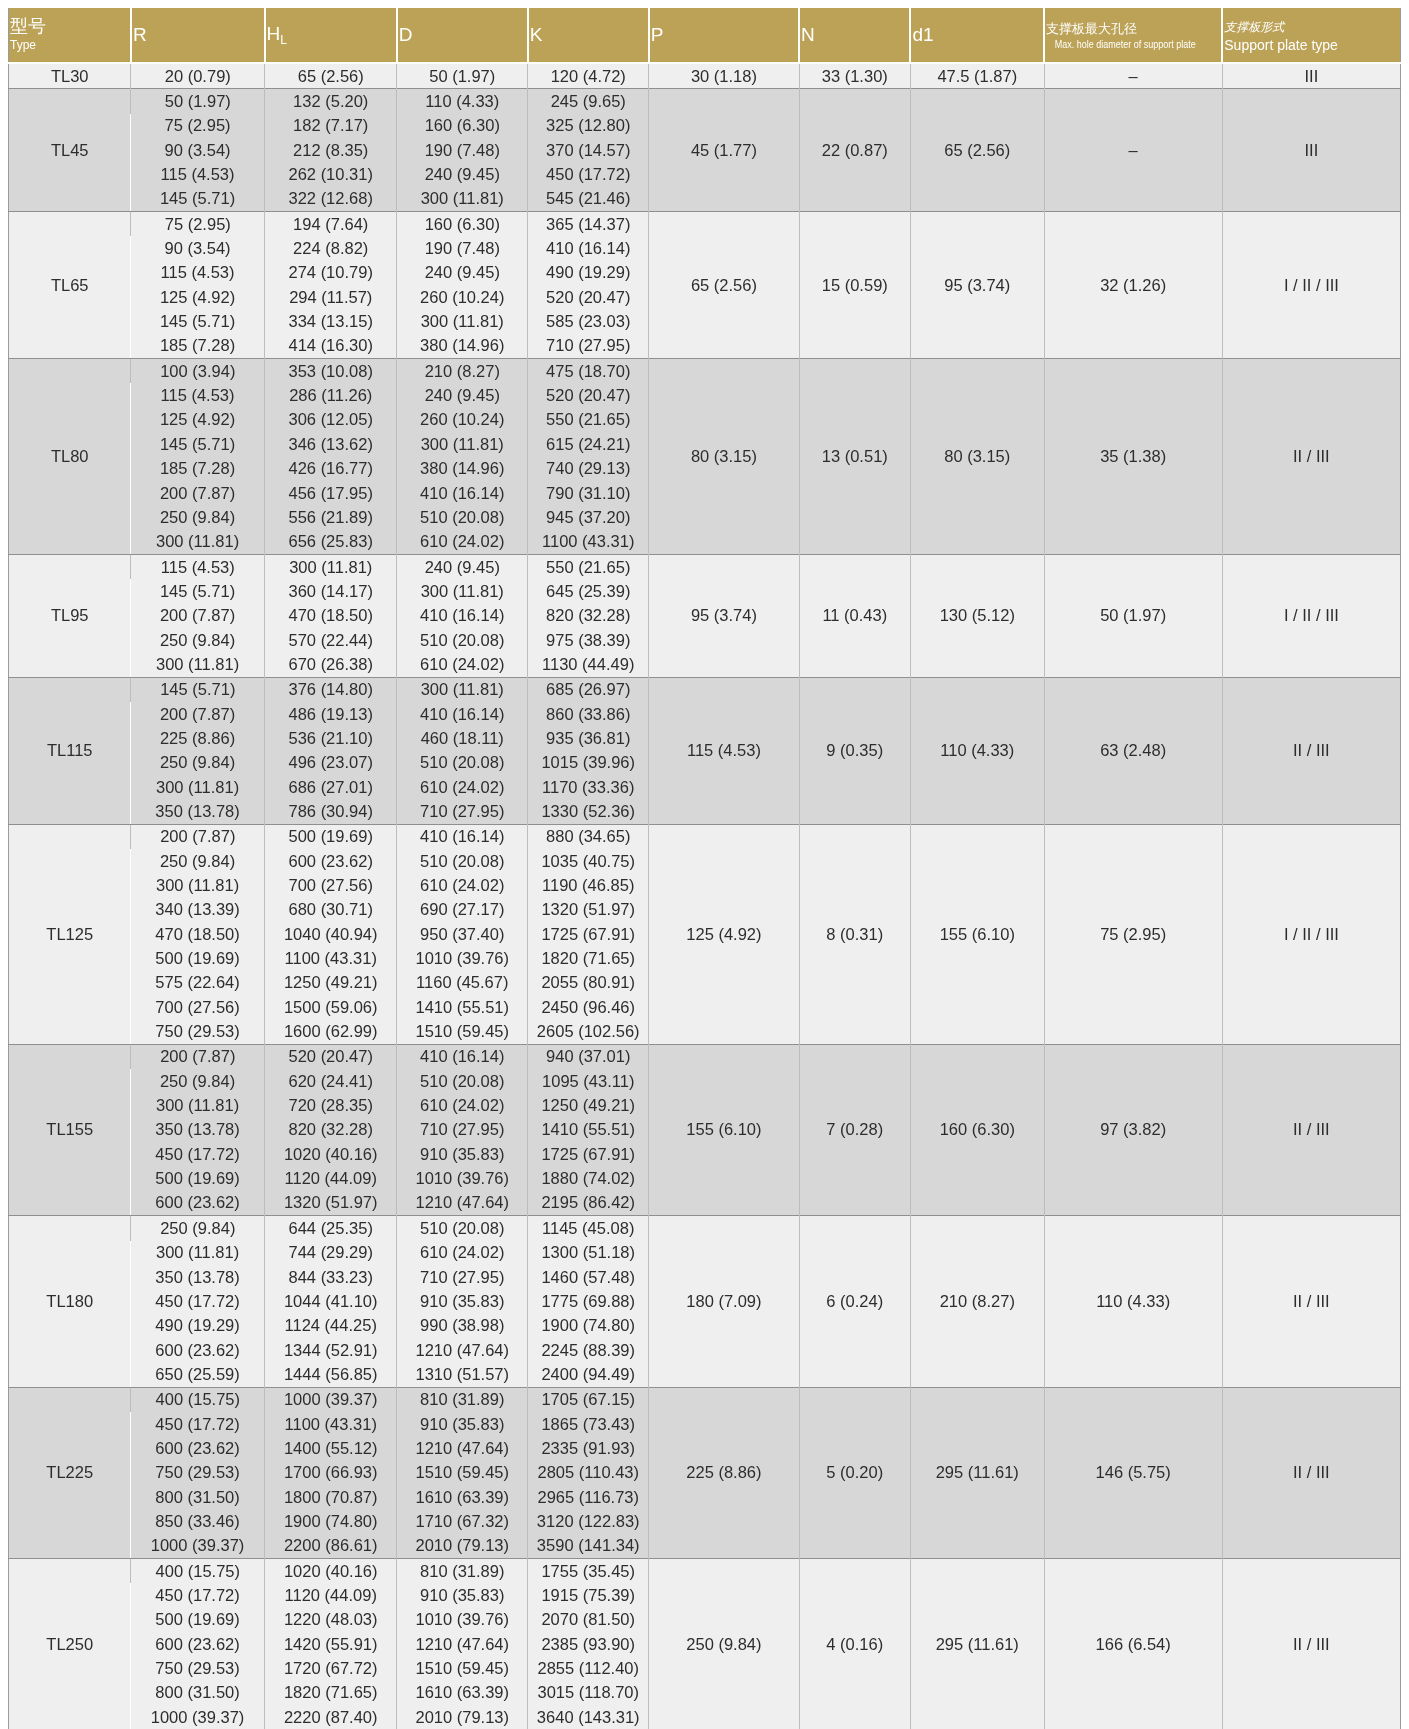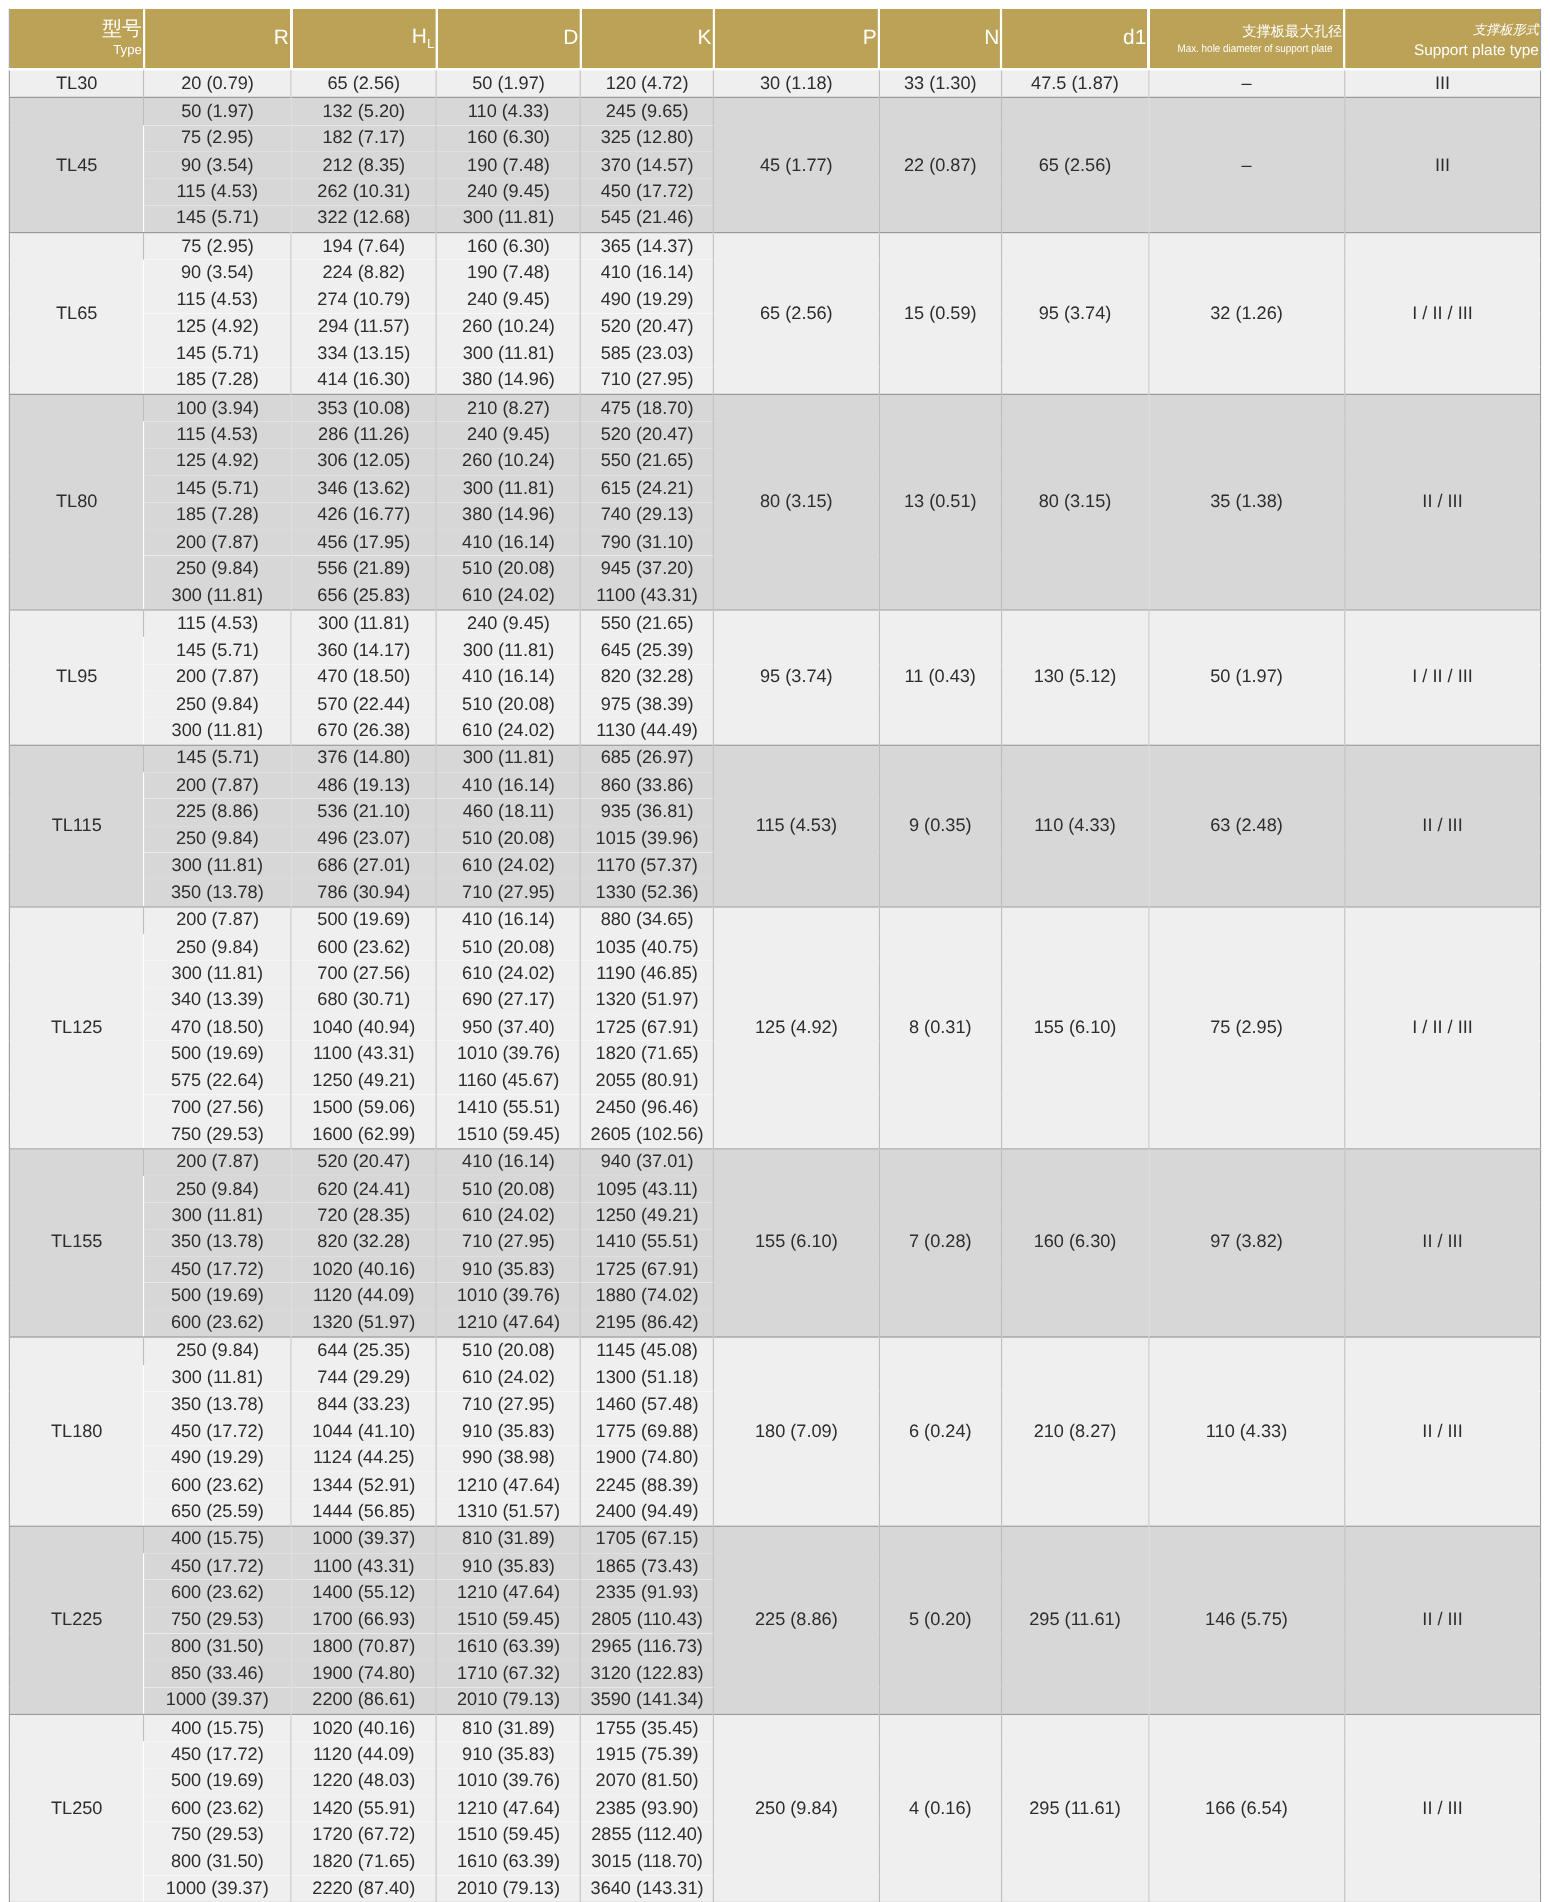--- a/index.html
+++ b/index.html
@@ -2,21 +2,21 @@
 <html><head>
 <meta charset="utf-8">
 <style>
   html,body{margin:0;padding:0;background:#ffffff;}
   body{font-family:"Liberation Sans","DejaVu Sans",sans-serif;color:#2d2d2d;}
   .page{width:1393px;margin:8px auto 0 auto;}
   table{width:100%;border-collapse:collapse;table-layout:fixed;
         border:1px solid #9b9b9b;border-top:none;}
   
   thead th{background:#bba256;color:#ffffff;font-weight:normal;
-           text-align:right;vertical-align:middle;height:50px;padding:2px 1px;
+           text-align:left;vertical-align:middle;height:50px;padding:2px 1px;
            border-left:2px solid #ffffff;border-bottom:2px solid #ffffff;}
   thead th:first-child{border-left:none;}
   .h-cn{display:block;font-size:18px;line-height:20px;}
   .h-en{display:block;font-size:12px;line-height:18px;}
   .h-letter{font-size:19px;}
   .h-sub{font-size:12px;vertical-align:sub;}
   .h-en-small{display:block;font-size:10px;line-height:12px;white-space:nowrap;
               transform:scaleX(.9);transform-origin:center;}
   .h-en-mid{display:block;font-size:14px;line-height:16px;white-space:nowrap;}
   
@@ -290,21 +290,21 @@
         <tr class="dark">
           <td>250 (9.84)</td>
           <td>496 (23.07)</td>
           <td>510 (20.08)</td>
           <td>1015 (39.96)</td>
         </tr>
         <tr class="dark">
           <td>300 (11.81)</td>
           <td>686 (27.01)</td>
           <td>610 (24.02)</td>
-          <td>1170 (57.37)</td>
+          <td>1170 (33.36)</td>
         </tr>
         <tr class="dark">
           <td>350 (13.78)</td>
           <td>786 (30.94)</td>
           <td>710 (27.95)</td>
           <td>1330 (52.36)</td>
         </tr>
         <tr class="light group-start">
           <td rowspan="9">TL125</td>
           <td>200 (7.87)</td>

